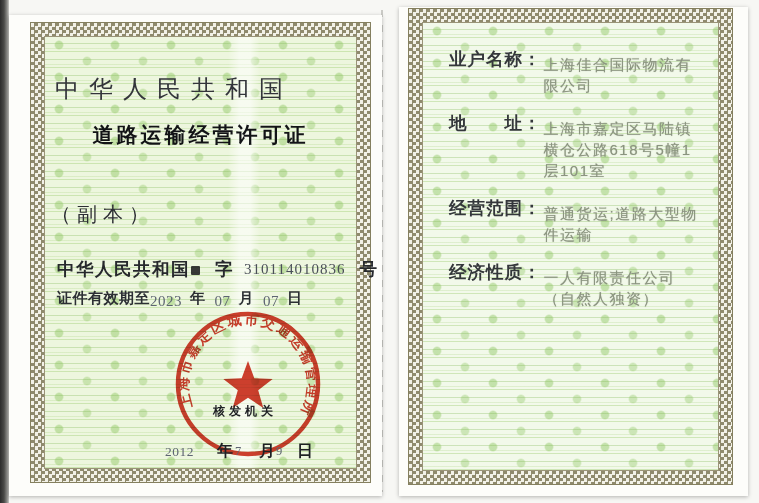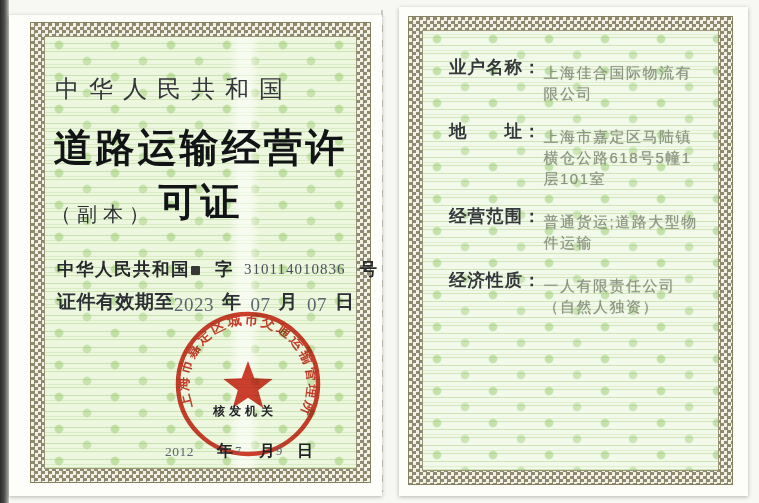--- a/index.html
+++ b/index.html
@@ -22,21 +22,21 @@
     background:repeating-linear-gradient(180deg,#b7b7b2 0 7px,transparent 7px 15px);
     opacity:.7;
   }
 
   .page {
     position:absolute;
     background:#fdfdfa;
     box-shadow:0 1px 4px rgba(0,0,0,.28);
   }
   .page.left  { left:9px;  top:15px; width:373px; height:481px; padding:7px 11px 13px 21px; }
-  .page.right { left:399px; top:7px; width:349px; height:489px; padding:9px 15px 11px 9px; }
+  .page.right { left:399px; top:7px; width:349px; height:489px; padding:1px 15px 11px 9px; }
 
   
   .frame {
     width:100%; height:100%;
     padding:13px;
     background:
       repeating-conic-gradient(#8f8a6d 0% 25%, #f2f1e7 25% 50%);
     background-size:7px 7px;
     border:1px solid #85805f;
   }
@@ -68,21 +68,21 @@
   .country {
     position:absolute; top:36px; left:0; width:100%;
     text-align:left;
     font-family:"Liberation Serif","DejaVu Serif",serif;
     font-size:24px; letter-spacing:10px; text-indent:10px;
     color:#33353a;
   }
   .main-title {
     position:absolute; top:84px; left:0; width:100%;
     text-align:center;
-    font-weight:bold; font-size:39px; letter-spacing:3px;
+    font-weight:bold; font-size:21px; letter-spacing:3px;
     color:#121316;
   }
   .copy-type {
     position:absolute; top:164px; left:0; width:100%;
     font-family:"Liberation Serif","DejaVu Serif",serif;
     font-size:20px; letter-spacing:6px; text-indent:6px;
     color:#2c2e33;
   }
   .license-line {
     position:absolute; top:220px; left:12px; width:292px;
@@ -96,21 +96,21 @@
   }
   .zi-char { margin-left:12px; }
   .license-no {
     font-family:"Liberation Serif","DejaVu Serif",serif;
     font-weight:normal; font-size:15px; color:#4a4f58;
     letter-spacing:1px; margin:0 14px 0 10px;
     position:relative; top:-1px;
   }
   .validity-line {
     position:absolute; top:252px; left:12px; width:300px;
-    font-size:19px; font-weight:600; color:#2c2f34;
+    font-size:15px; font-weight:600; color:#2c2f34;
     letter-spacing:.5px; white-space:nowrap;
   }
   .scan-digit {
     font-family:"Liberation Serif","DejaVu Serif",serif;
     font-weight:normal; color:#5e6572;
     position:relative; top:3px; letter-spacing:.5px;
   }
   .validity-line .unit { margin:0 9px 0 8px; }
 
   .seal-svg {

